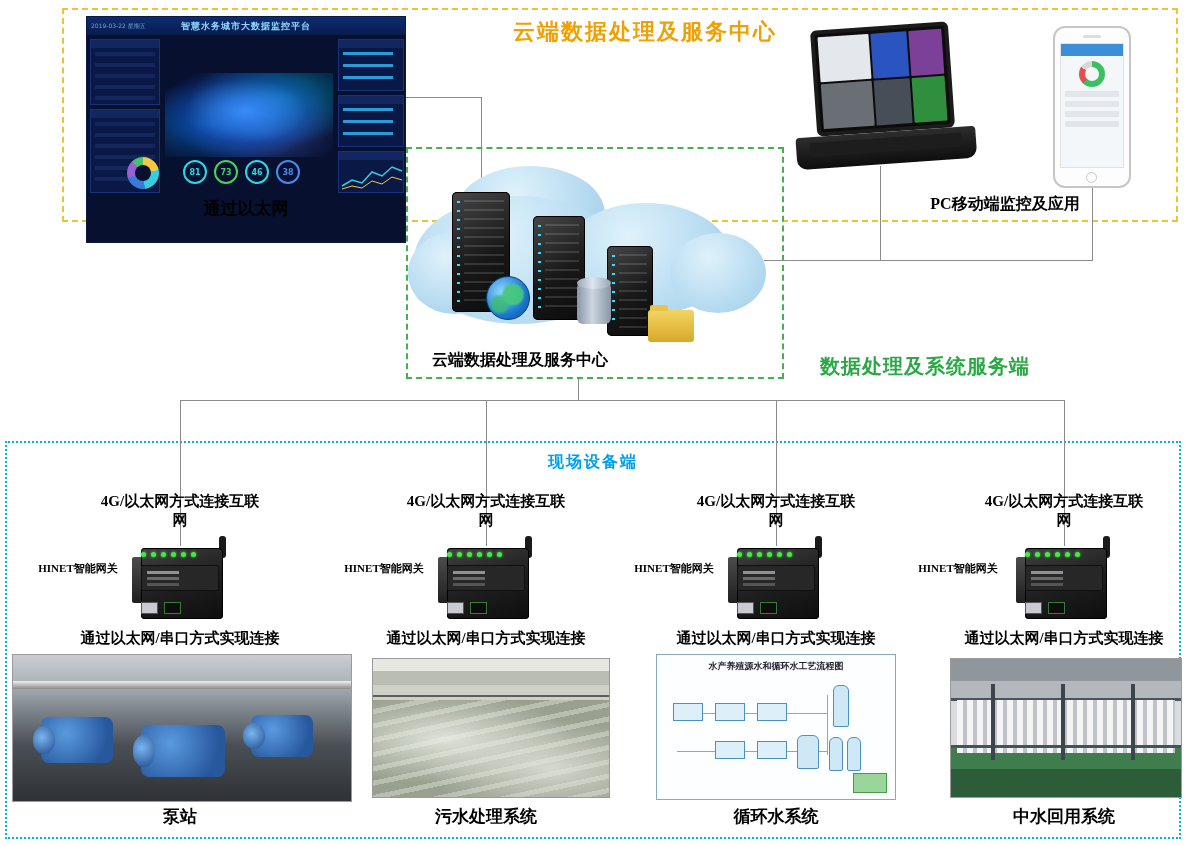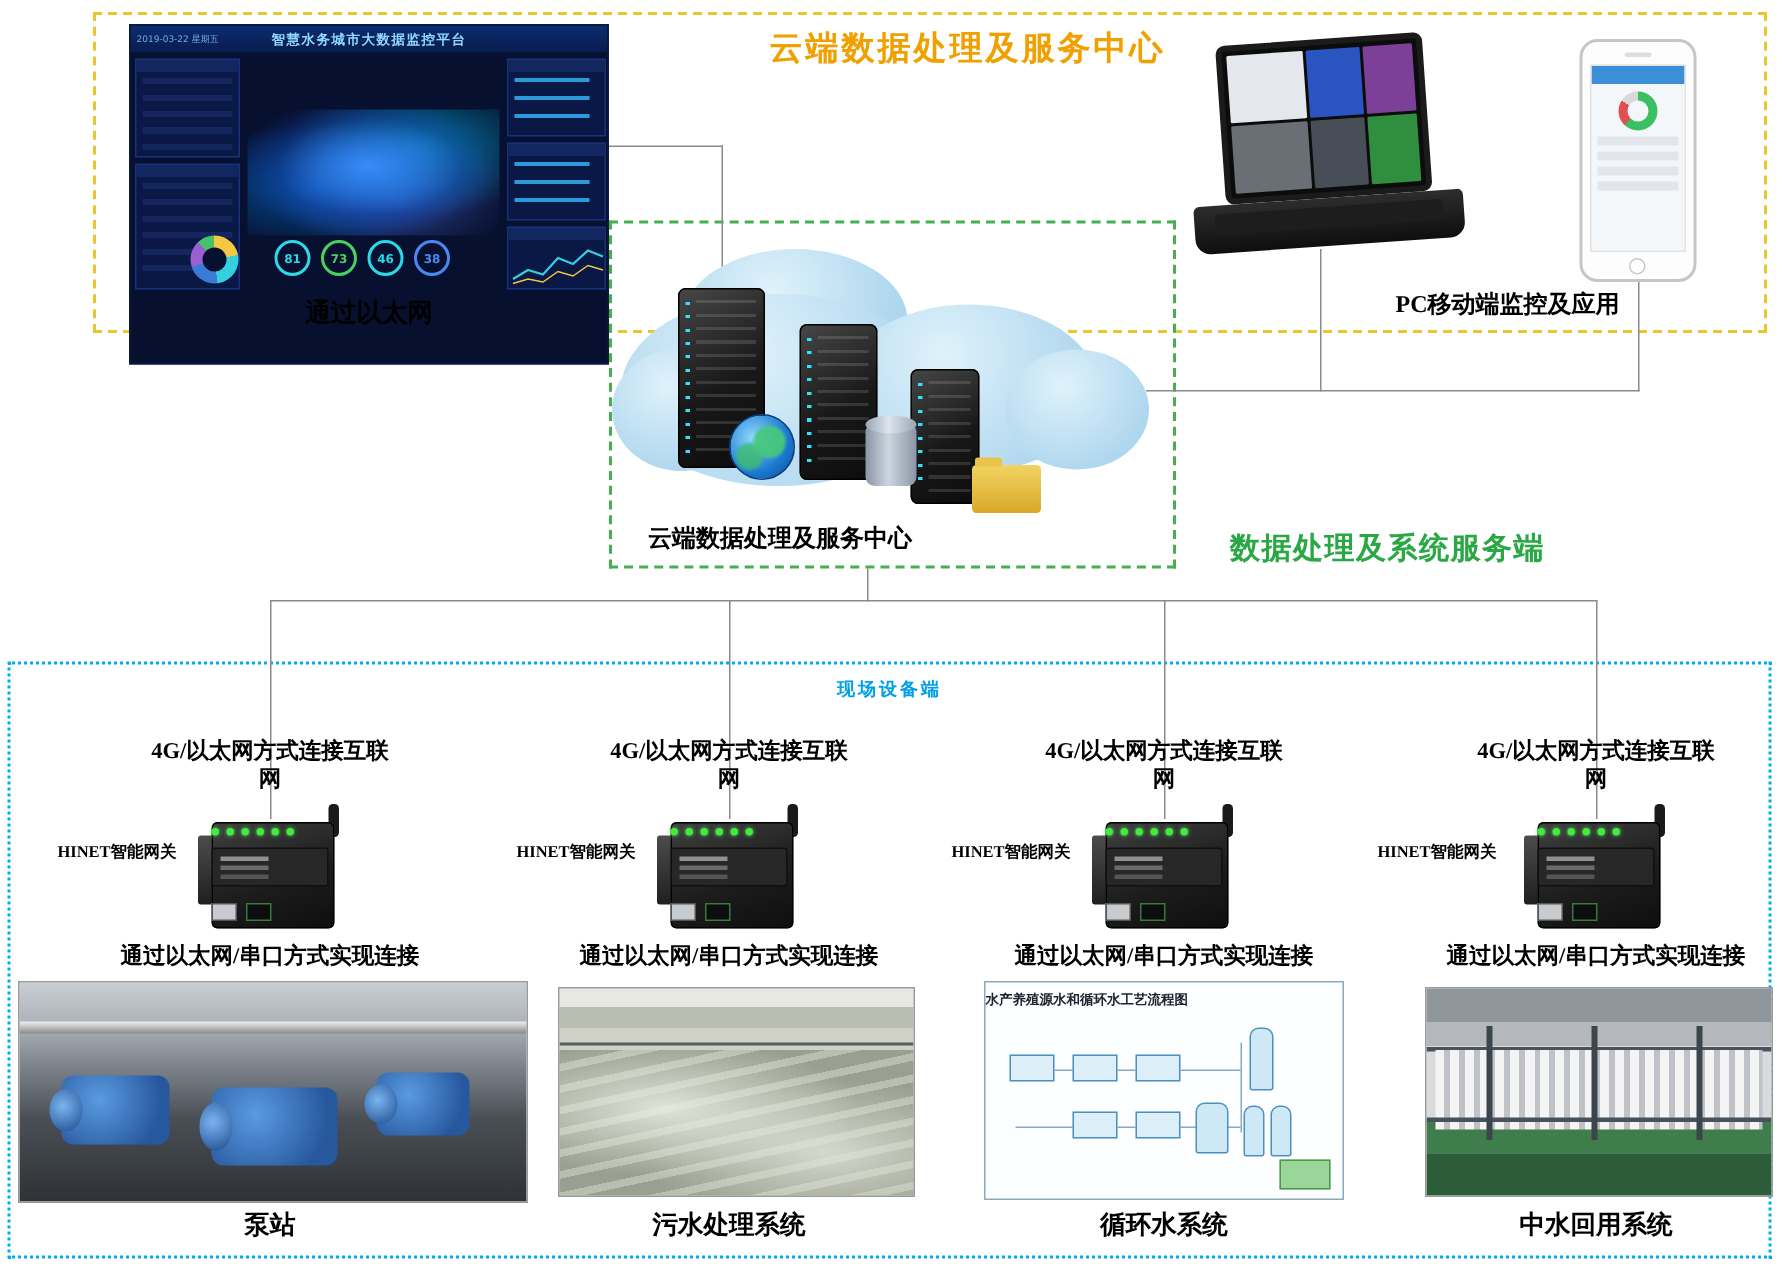--- a/index.html
+++ b/index.html
@@ -7,21 +7,21 @@
   body{position:relative;background:#fff;overflow:hidden;
        font-family:"Liberation Serif","DejaVu Serif",serif;color:#000}
   .zone{position:absolute;z-index:0;background:transparent}
   .zone-monitor{left:62px;top:8px;width:1116px;height:214px;border:2px dashed #e9c62f}
   .zone-cloud{left:406px;top:147px;width:378px;height:232px;border:2px dashed #45b04d;z-index:1}
   .zone-field{left:5px;top:441px;width:1176px;height:398px;border:2px dotted #00aeef}
 
   .lbl{position:absolute;font-weight:bold;text-align:center;z-index:4;color:#000;line-height:1.25}
   .t-monitor{left:120px;top:18px;width:1050px;font-size:22px;color:#f0a000;letter-spacing:2px}
   .t-cloud-side{left:790px;top:354px;width:270px;font-size:20px;color:#2aa845;letter-spacing:1px}
-  .t-field{left:5px;top:452px;width:1176px;font-size:12px;color:#00a0e9;letter-spacing:2px}
+  .t-field{left:5px;top:452px;width:1176px;font-size:16px;color:#00a0e9;letter-spacing:2px}
   .cap-dashboard{left:146px;top:198px;width:200px;font-size:17px}
   .cap-pc{left:900px;top:194px;width:210px;font-size:16px}
   .cap-cloud{left:400px;top:350px;width:240px;font-size:16px}
 
   .line{position:absolute;background:#8a8a8a;z-index:1}
 
   
   .dash{position:absolute;left:86px;top:16px;width:320px;height:227px;background:#07102e;
         border:1px solid #0a1a40;z-index:2;overflow:hidden}
   .dash-head{position:absolute;left:0;top:0;right:0;height:18px;
@@ -150,21 +150,21 @@
   .photo-sewage{left:372px;top:658px;width:238px;height:140px;
     background:linear-gradient(180deg,#e8e8e2 0 9%,#b9bdb2 9% 19%,#cfd0c6 19% 30%,#9aa091 30% 100%)}
   .sw-water{position:absolute;left:0;top:30%;width:100%;height:70%;
     background:repeating-linear-gradient(168deg,#99a08f 0 9px,#b8bfae 9px 14px)}
   .sw-foam{position:absolute;left:0;top:30%;width:100%;height:70%;
     background:radial-gradient(ellipse at 30% 40%,rgba(235,238,230,.85),transparent 55%),
                radial-gradient(ellipse at 75% 70%,rgba(228,230,222,.8),transparent 50%)}
   .sw-rail{position:absolute;left:0;top:26%;width:100%;height:2px;background:#5a5f58}
 
   .photo-flow{left:656px;top:654px;width:240px;height:146px;background:#fdfeff;border-color:#8ab}
-  .fl-title{position:absolute;left:0;top:5px;width:100%;text-align:left;font-size:9px;
+  .fl-title{position:absolute;left:0;top:5px;width:100%;text-align:center;font-size:9px;
             font-weight:bold;color:#223;z-index:2}
   .fl-box{position:absolute;border:1px solid #4a90c0;background:#ddf0fa}
   .fl-tank{position:absolute;border:1px solid #4a90c0;background:#cfe8f6;border-radius:6px 6px 2px 2px}
   .fl-green{position:absolute;border:1px solid #4a9a4a;background:#9ad69a}
   .fl-line{position:absolute;background:#88a8c8}
 
   .photo-membrane{left:950px;top:658px;width:232px;height:140px;
     background:linear-gradient(180deg,#8f969c 0 16%,#b4b8bc 16% 28%,#d9dbdd 28% 64%,#3f7d4c 64% 80%,#2d5c39 80% 100%)}
   .mb-rack{position:absolute;left:6px;top:30%;right:6px;height:38%;
     background:repeating-linear-gradient(90deg,#f4f4f4 0 6px,#bfc3c7 6px 10px)}

